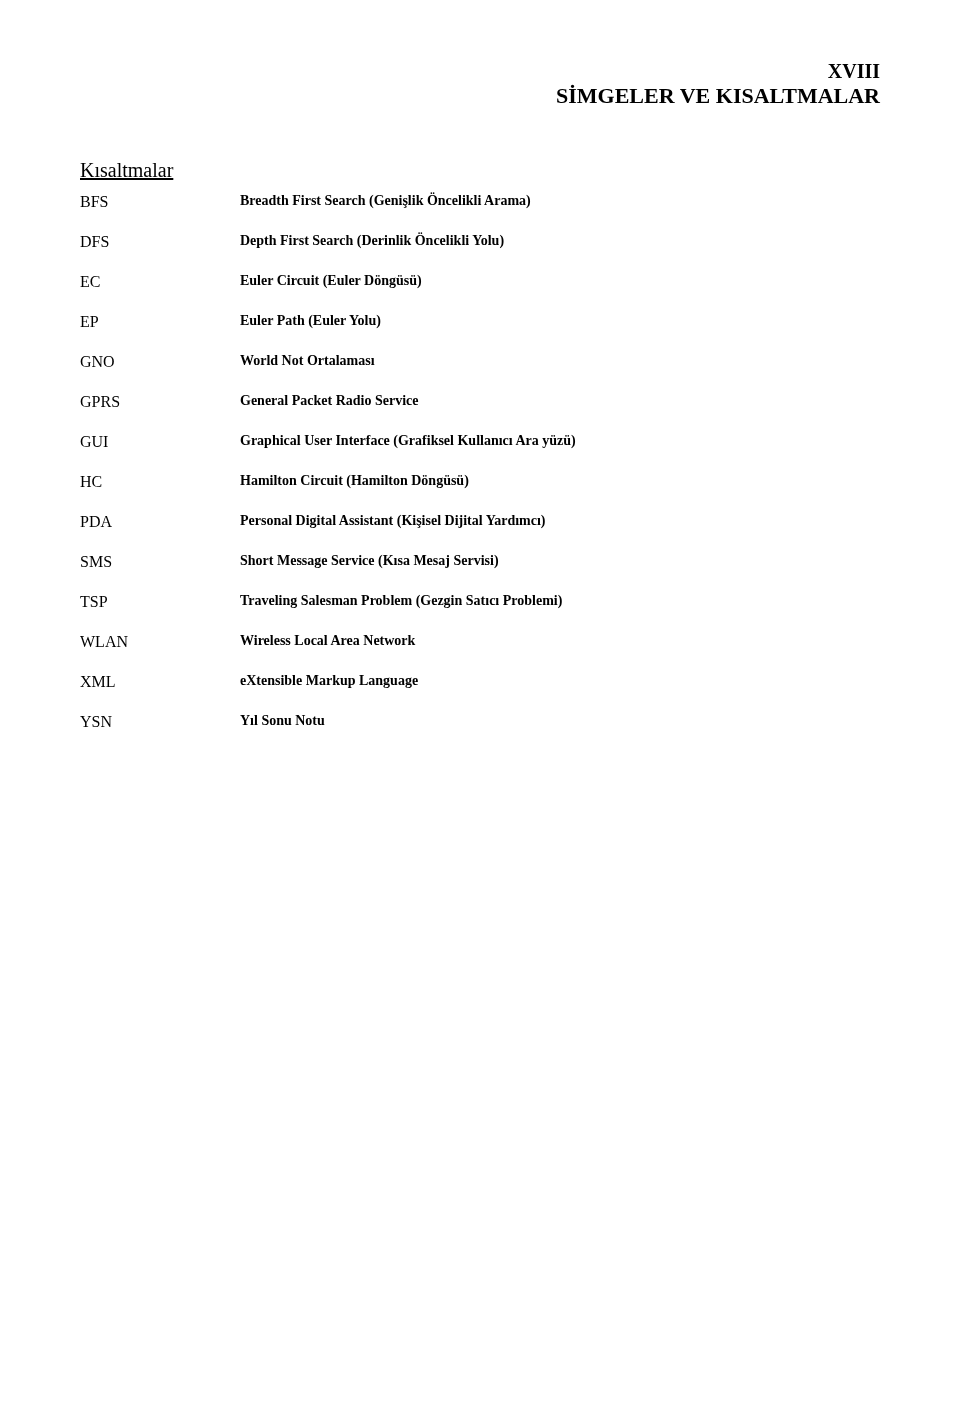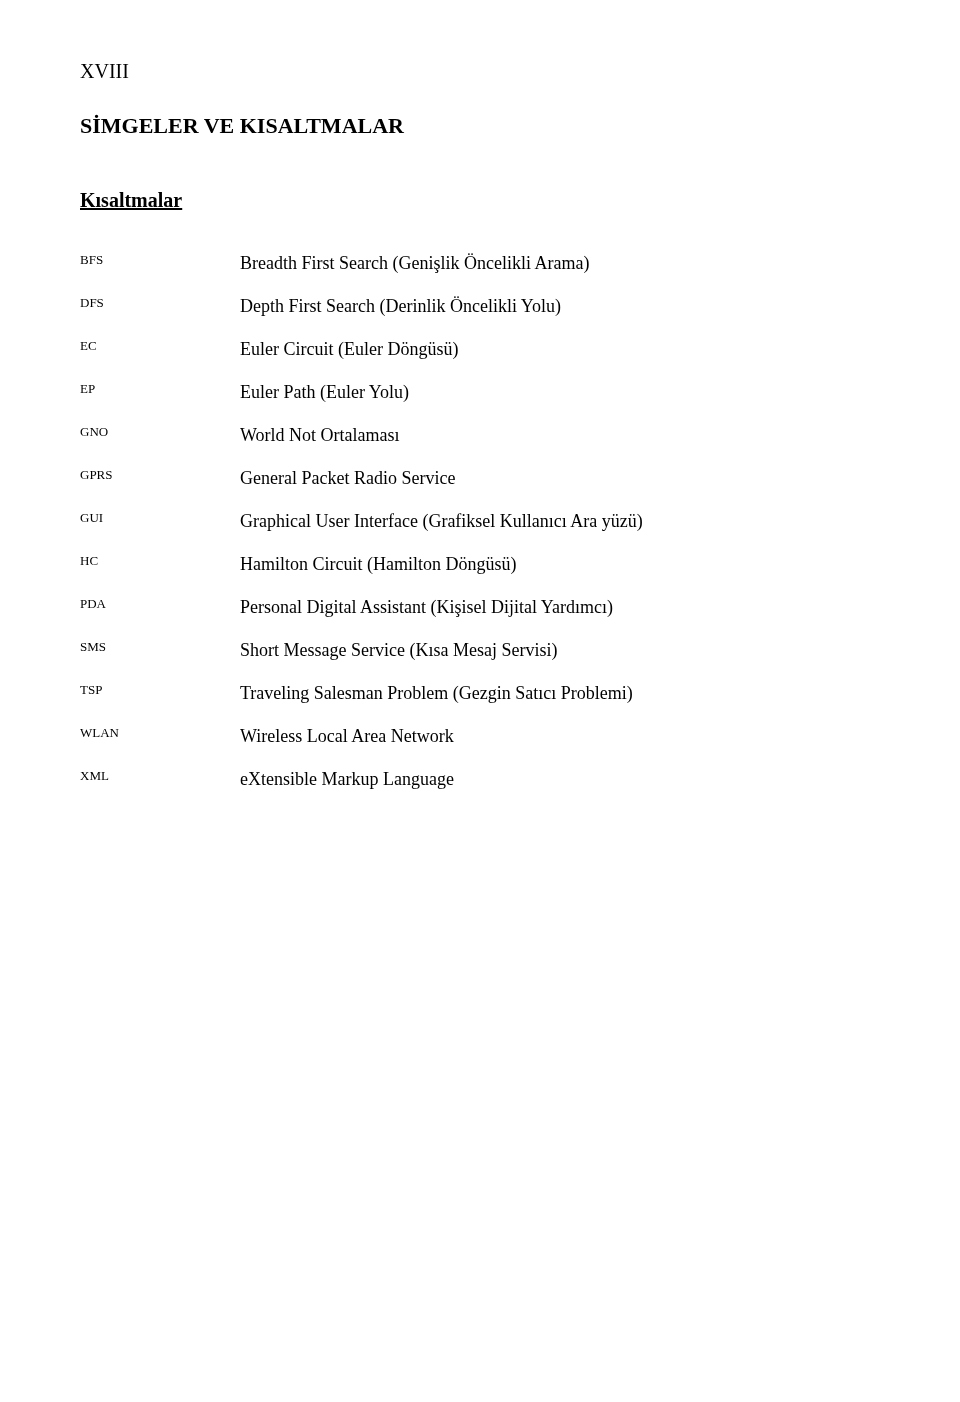--- a/index.html
+++ b/index.html
@@ -12,65 +12,63 @@
       background: #ffffff;
       font-family: "Times New Roman", Times, serif;
       font-size: 18px;
       color: #000000;
       width: 960px;
       min-height: 1402px;
       padding: 60px 80px 60px 80px;
     }
 
     .page-number {
-      text-align: left;
+      text-align: right;
       font-size: 20px;
-      font-weight: normal;
-      margin-bottom: 30px;
+      font-weight: bold;
     }
 
     .page-title {
-      text-align: left;
+      text-align: right;
       font-size: 22px;
       font-weight: bold;
       margin-bottom: 50px;
     }
 
     .section-heading {
       font-size: 20px;
-      font-weight: bold;
+      font-weight: normal;
       text-decoration: underline;
-      margin-bottom: 30px;
     }
 
     .abbreviations-table {
       width: 100%;
       border-collapse: collapse;
     }
 
     .abbreviations-table tr {
       vertical-align: top;
     }
 
     .abbreviations-table td {
       padding: 8px 0;
       line-height: 1.5;
     }
 
     .abbr-col {
       width: 160px;
-      font-size: 13px;
+      font-size: 16px;
       font-weight: normal;
       vertical-align: top;
       padding-top: 10px;
     }
 
     .desc-col {
-      font-size: 18px;
-      font-weight: normal;
+      font-size: 14px;
+      font-weight: bold;
       vertical-align: top;
       padding-top: 10px;
       margin-left: 16px;
     }
   </style>
 </head>
 <body>
 
 <div class="page-number">XVIII</div>
 
@@ -125,14 +123,18 @@
         <td class="desc-col">Traveling Salesman Problem (Gezgin Satıcı Problemi)</td>
       </tr>
       <tr>
         <td class="abbr-col">WLAN</td>
         <td class="desc-col">Wireless Local Area Network</td>
       </tr>
       <tr>
         <td class="abbr-col">XML</td>
         <td class="desc-col">eXtensible Markup Language</td>
       </tr>
+      <tr>
+        <td class="abbr-col">YSN</td>
+        <td class="desc-col">Yıl Sonu Notu</td>
+      </tr>
     </tbody>
 </table>
 
 </body></html>

